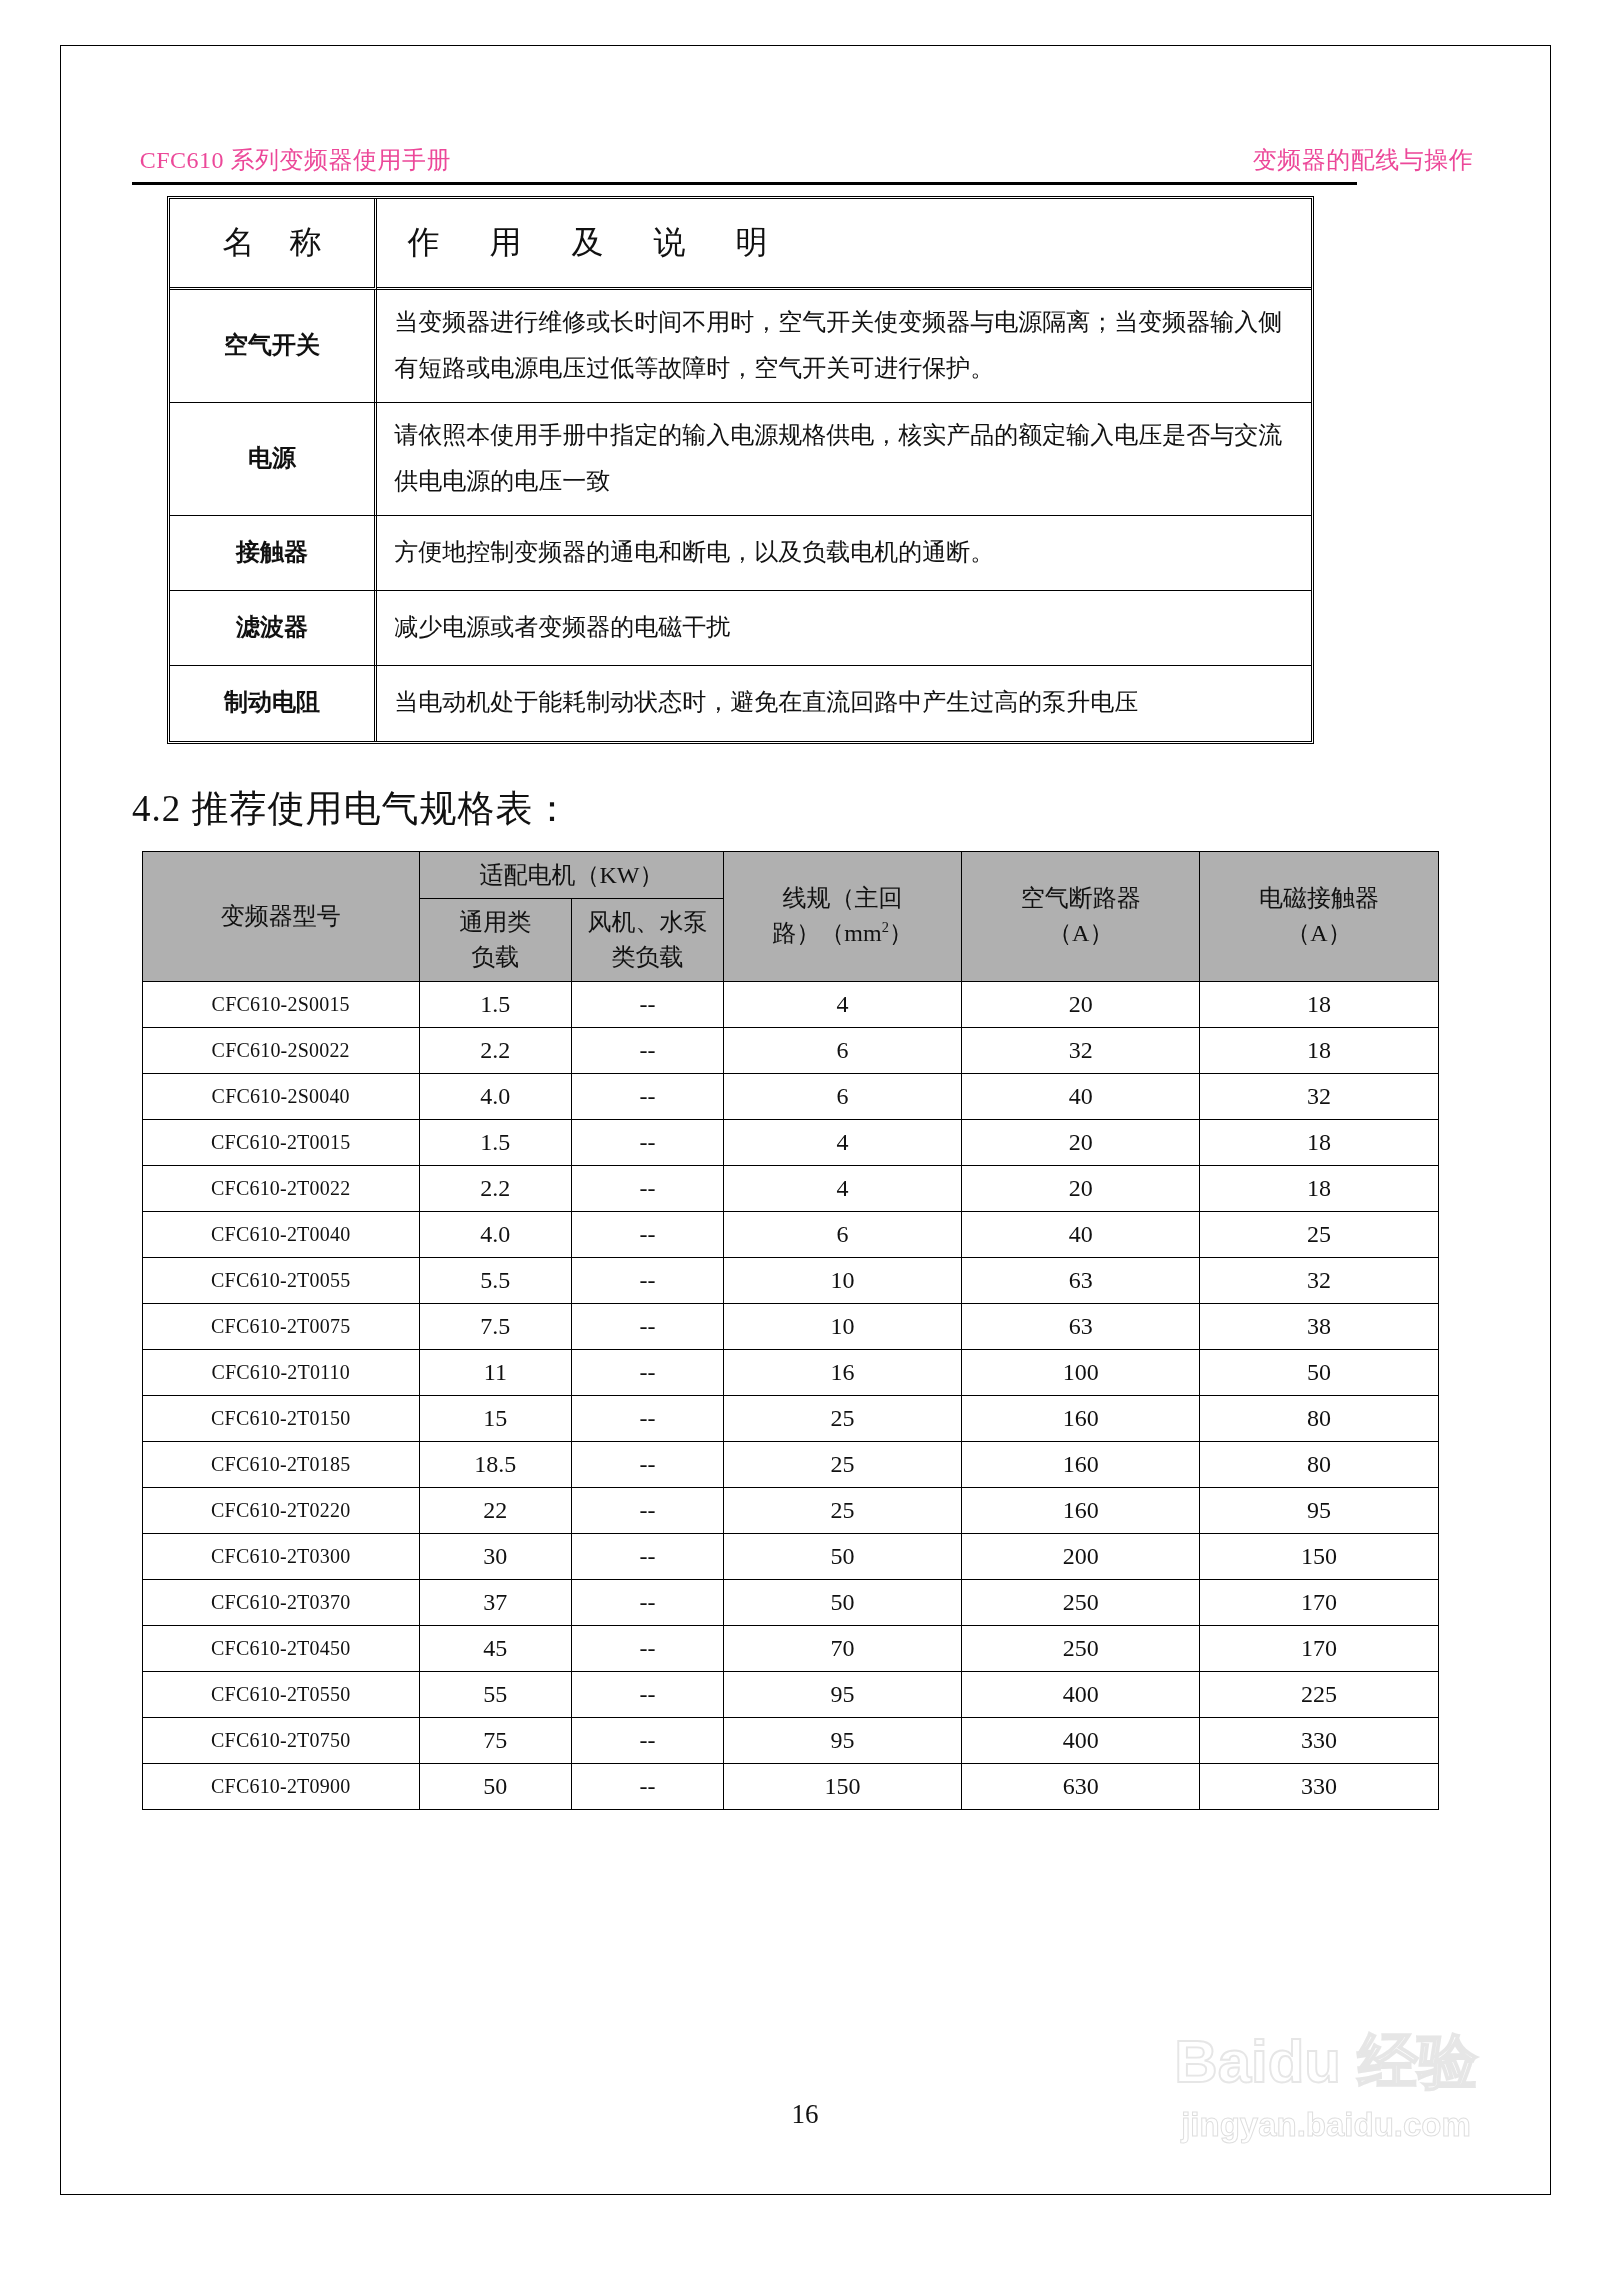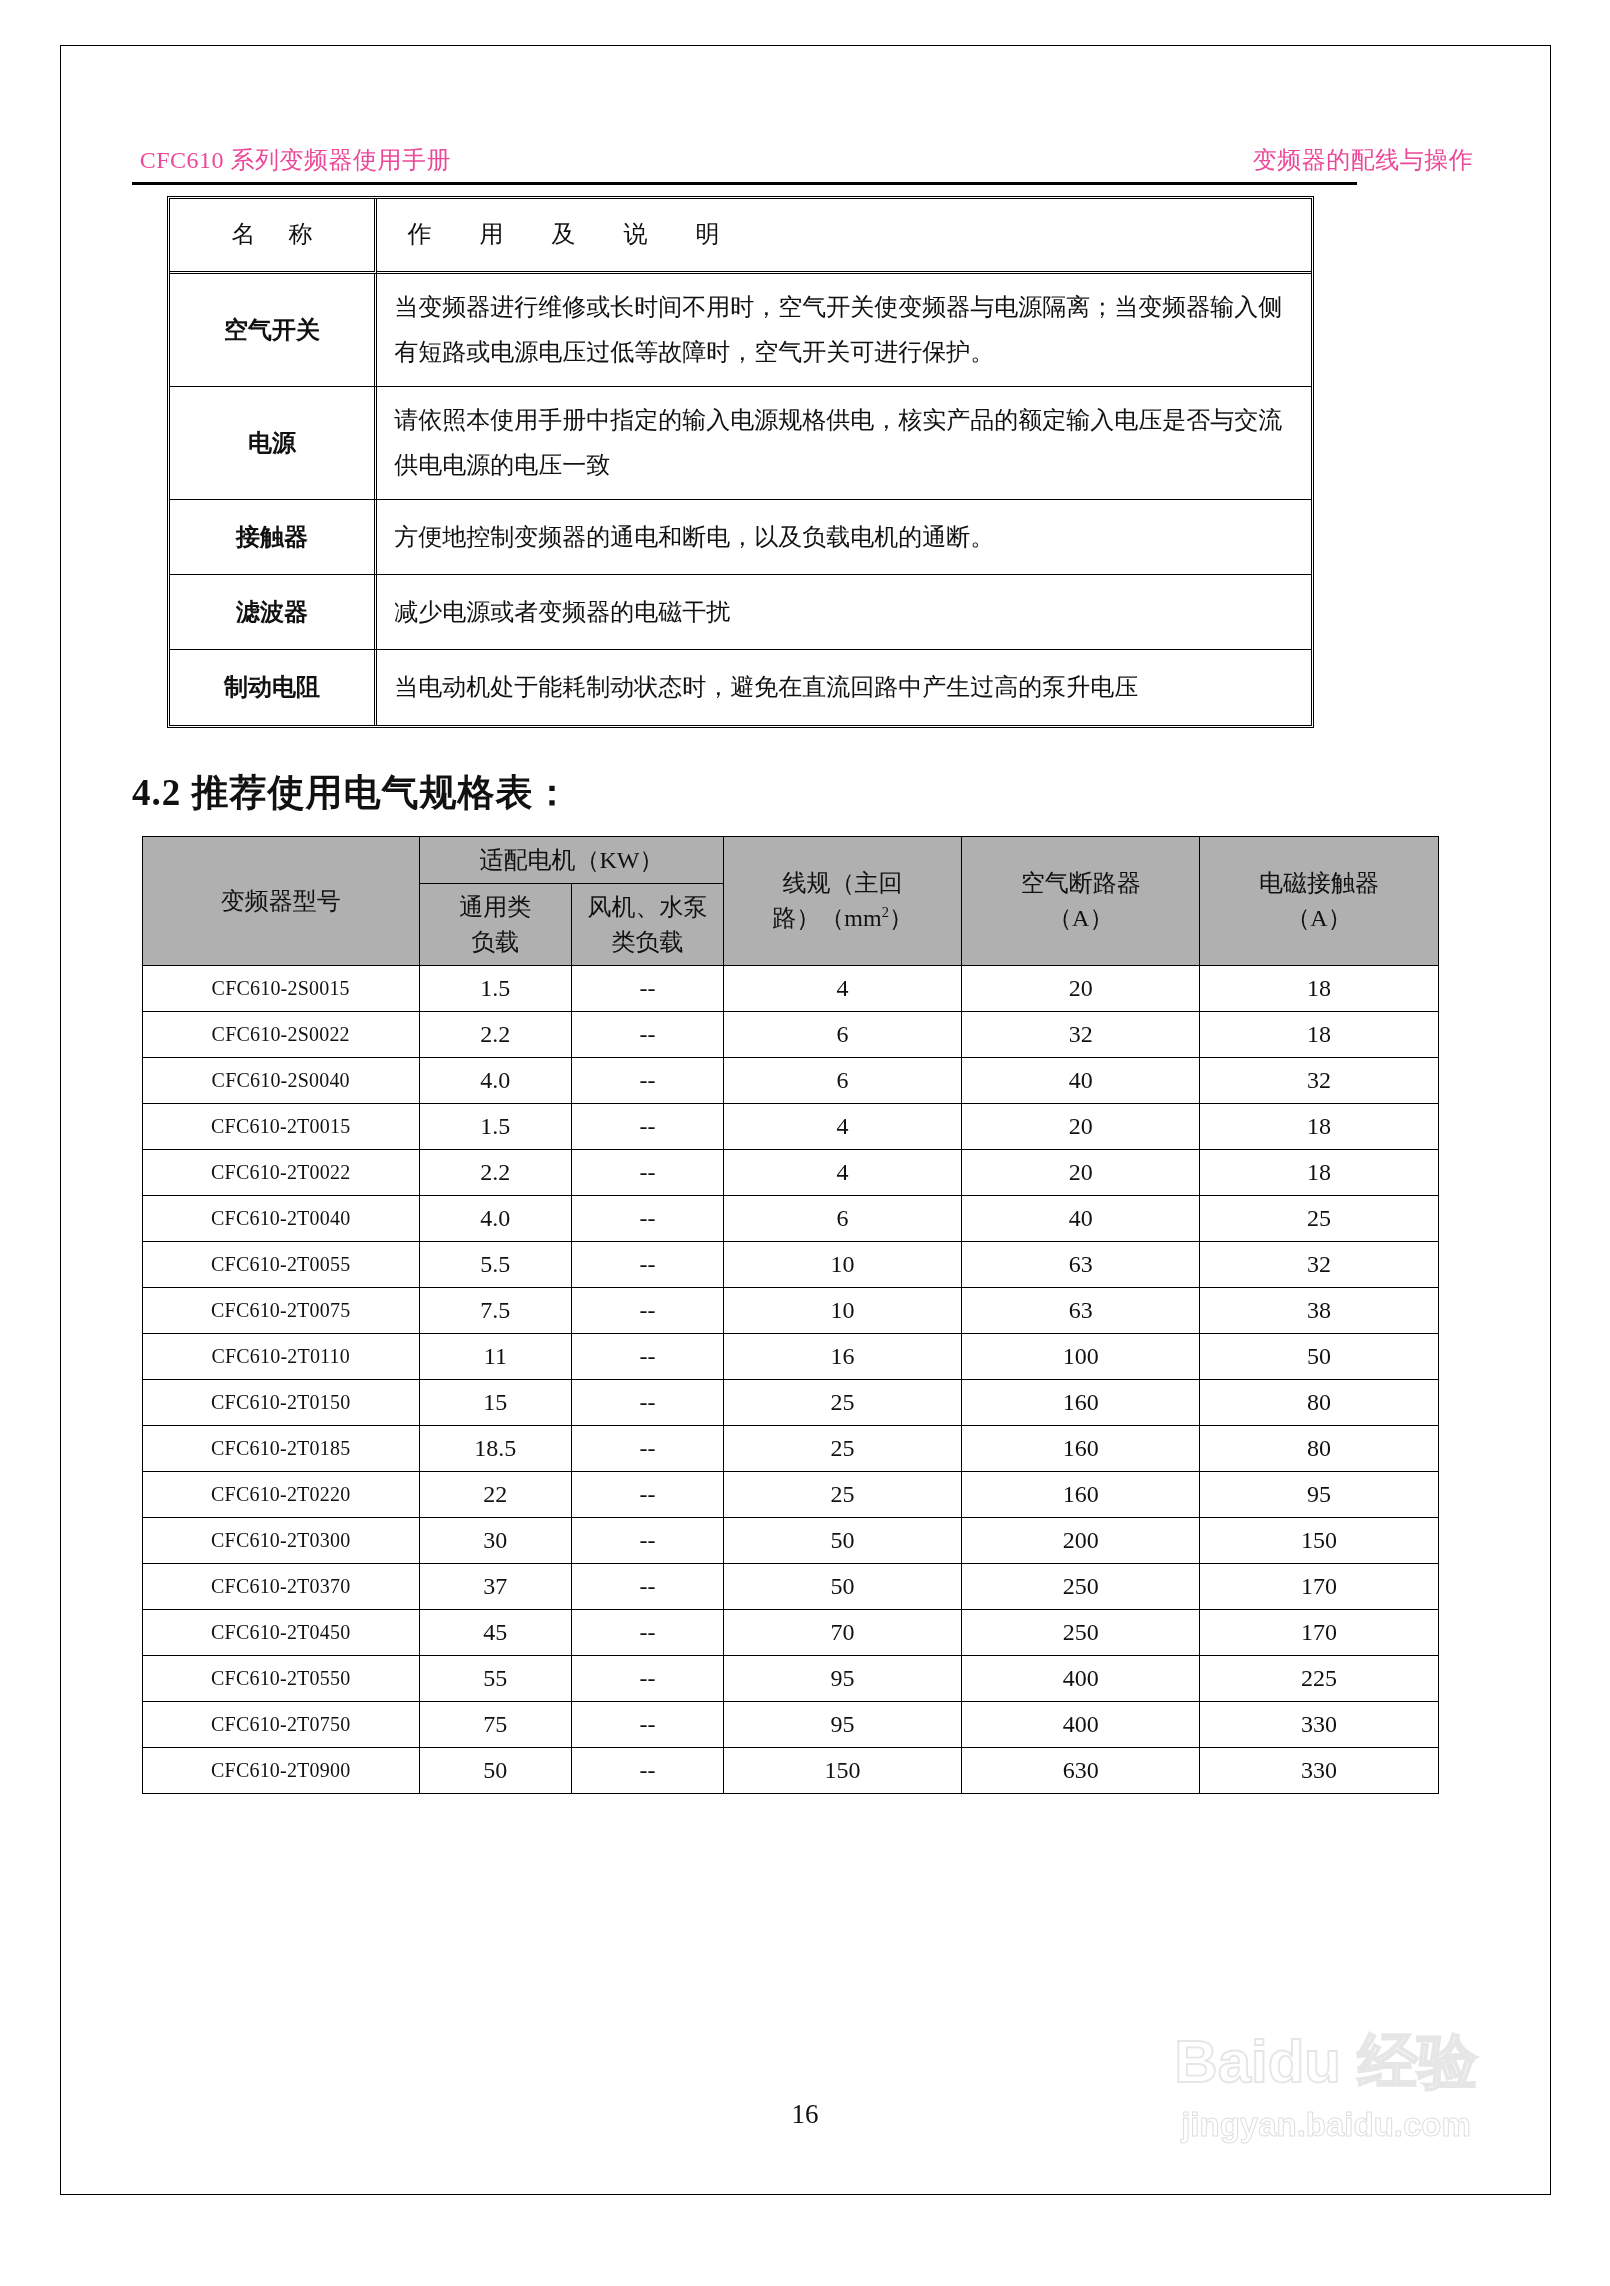--- a/index.html
+++ b/index.html
@@ -67,37 +67,37 @@
   table.t1 tr td:last-child{border-right:none;}
   table.t1 tr:last-child td{border-bottom:none;}
   .t1 .c-name{
     width:207px;
     text-align:center;
     font-weight:bold;
     border-right:3.8px double #000;
   }
   .t1 .c-desc{ text-align:left; padding-left:17.3px;}
   .t1 .hdr td{
-    font-size:24px;
+    font-size:32px;
     text-align:center;
     font-weight:normal;
     padding:13.4px 9.6px;
     border-bottom:3.8px double #000;
   }
   .t1 .hdr .c-name{letter-spacing:13.4px; text-indent:13.4px; font-weight:normal;}
   .t1 .hdr .c-desc{letter-spacing:21px; text-indent:21px; text-align:left;}
   .rowtall td{height:113px;}
   .rowmid td{height:75px;}
 
   
   h2.sec{
     margin:42px 0 17.3px 0;
     padding-left:0;
     font-size:37px;
-    font-weight:bold;
+    font-weight:normal;
     letter-spacing:1px;
     color:#111;
   }
 
   
   .t2-wrap{margin-left:9.6px;width:1297px;}
   table.t2{
     border-collapse:collapse;
     width:1297px;
     table-layout:fixed;

